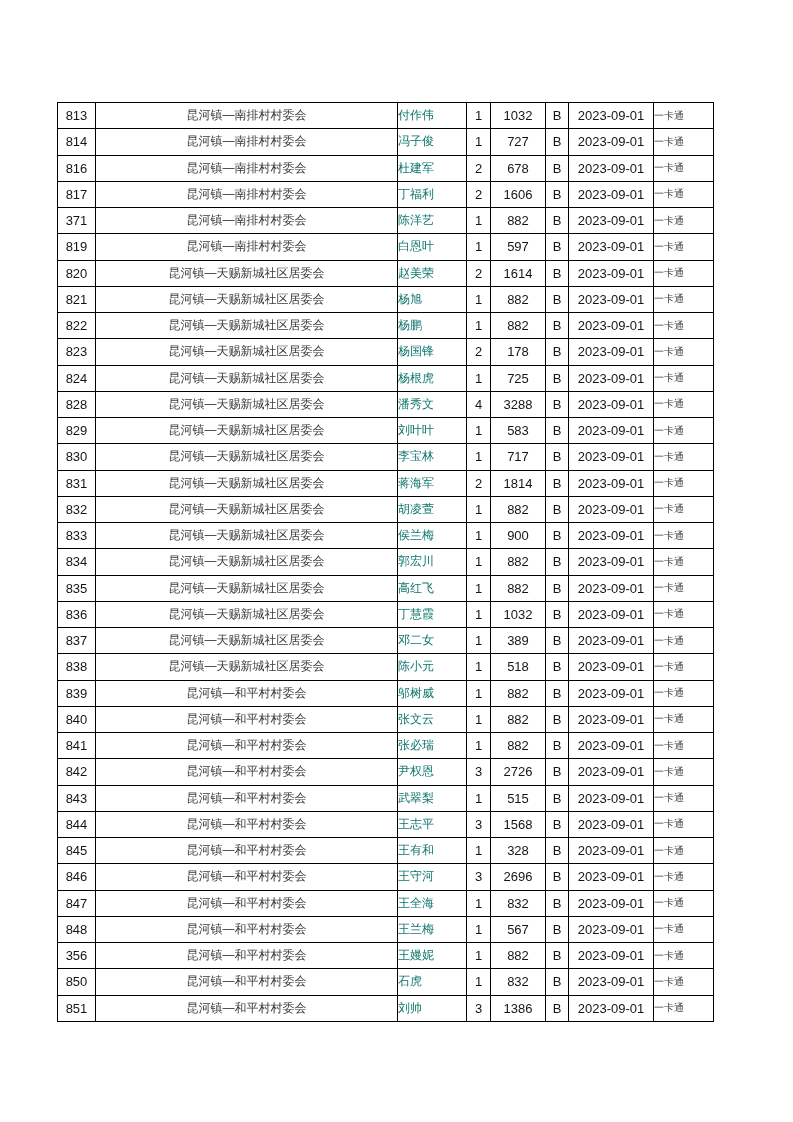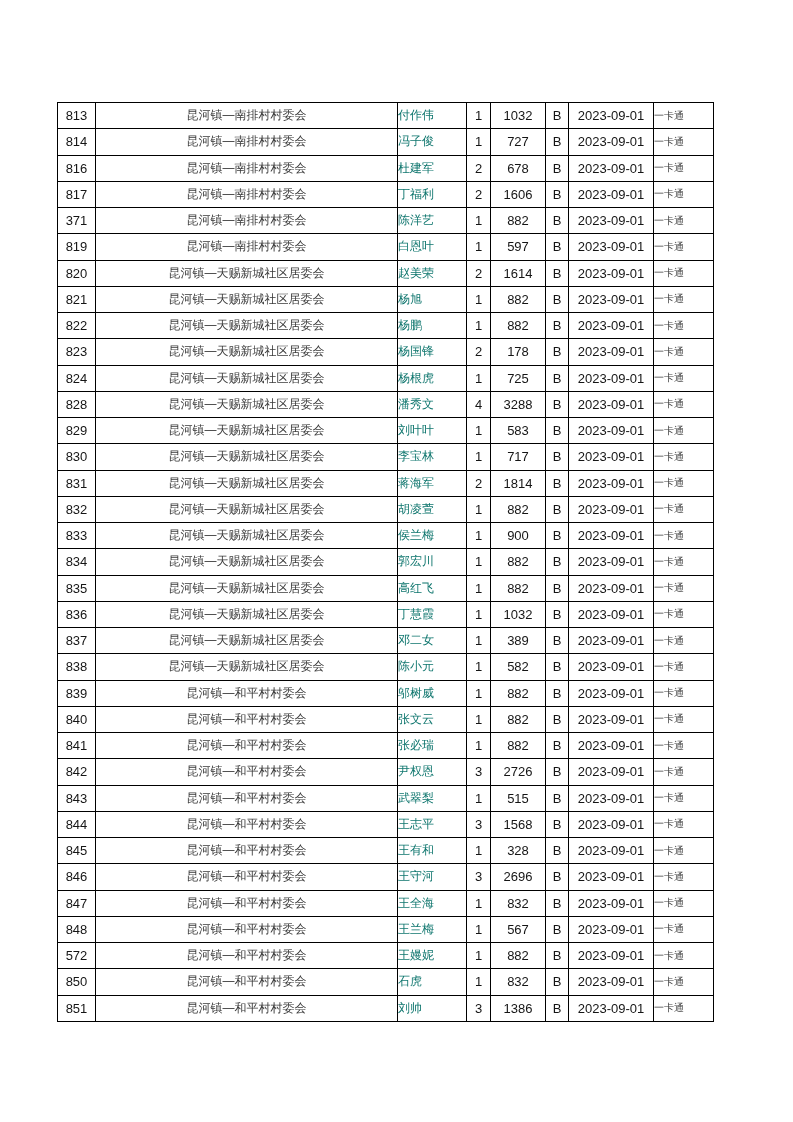--- a/index.html
+++ b/index.html
@@ -305,21 +305,21 @@
     <td class="c-type">B</td>
     <td class="c-date">2023-09-01</td>
     <td class="c-channel">一卡通</td>
   </tr>
 
   <tr>
     <td class="c-no">838</td>
     <td class="c-org">昆河镇—天赐新城社区居委会</td>
     <td class="c-name">陈小元</td>
     <td class="c-count">1</td>
-    <td class="c-amount">582</td>
+    <td class="c-amount">518</td>
     <td class="c-type">B</td>
     <td class="c-date">2023-09-01</td>
     <td class="c-channel">一卡通</td>
   </tr>
 
   <tr>
     <td class="c-no">839</td>
     <td class="c-org">昆河镇—和平村村委会</td>
     <td class="c-name">邬树威</td>
     <td class="c-count">1</td>
@@ -422,21 +422,21 @@
     <td class="c-org">昆河镇—和平村村委会</td>
     <td class="c-name">王兰梅</td>
     <td class="c-count">1</td>
     <td class="c-amount">567</td>
     <td class="c-type">B</td>
     <td class="c-date">2023-09-01</td>
     <td class="c-channel">一卡通</td>
   </tr>
 
   <tr>
-    <td class="c-no">572</td>
+    <td class="c-no">356</td>
     <td class="c-org">昆河镇—和平村村委会</td>
     <td class="c-name">王嫚妮</td>
     <td class="c-count">1</td>
     <td class="c-amount">882</td>
     <td class="c-type">B</td>
     <td class="c-date">2023-09-01</td>
     <td class="c-channel">一卡通</td>
   </tr>
 
   <tr>

